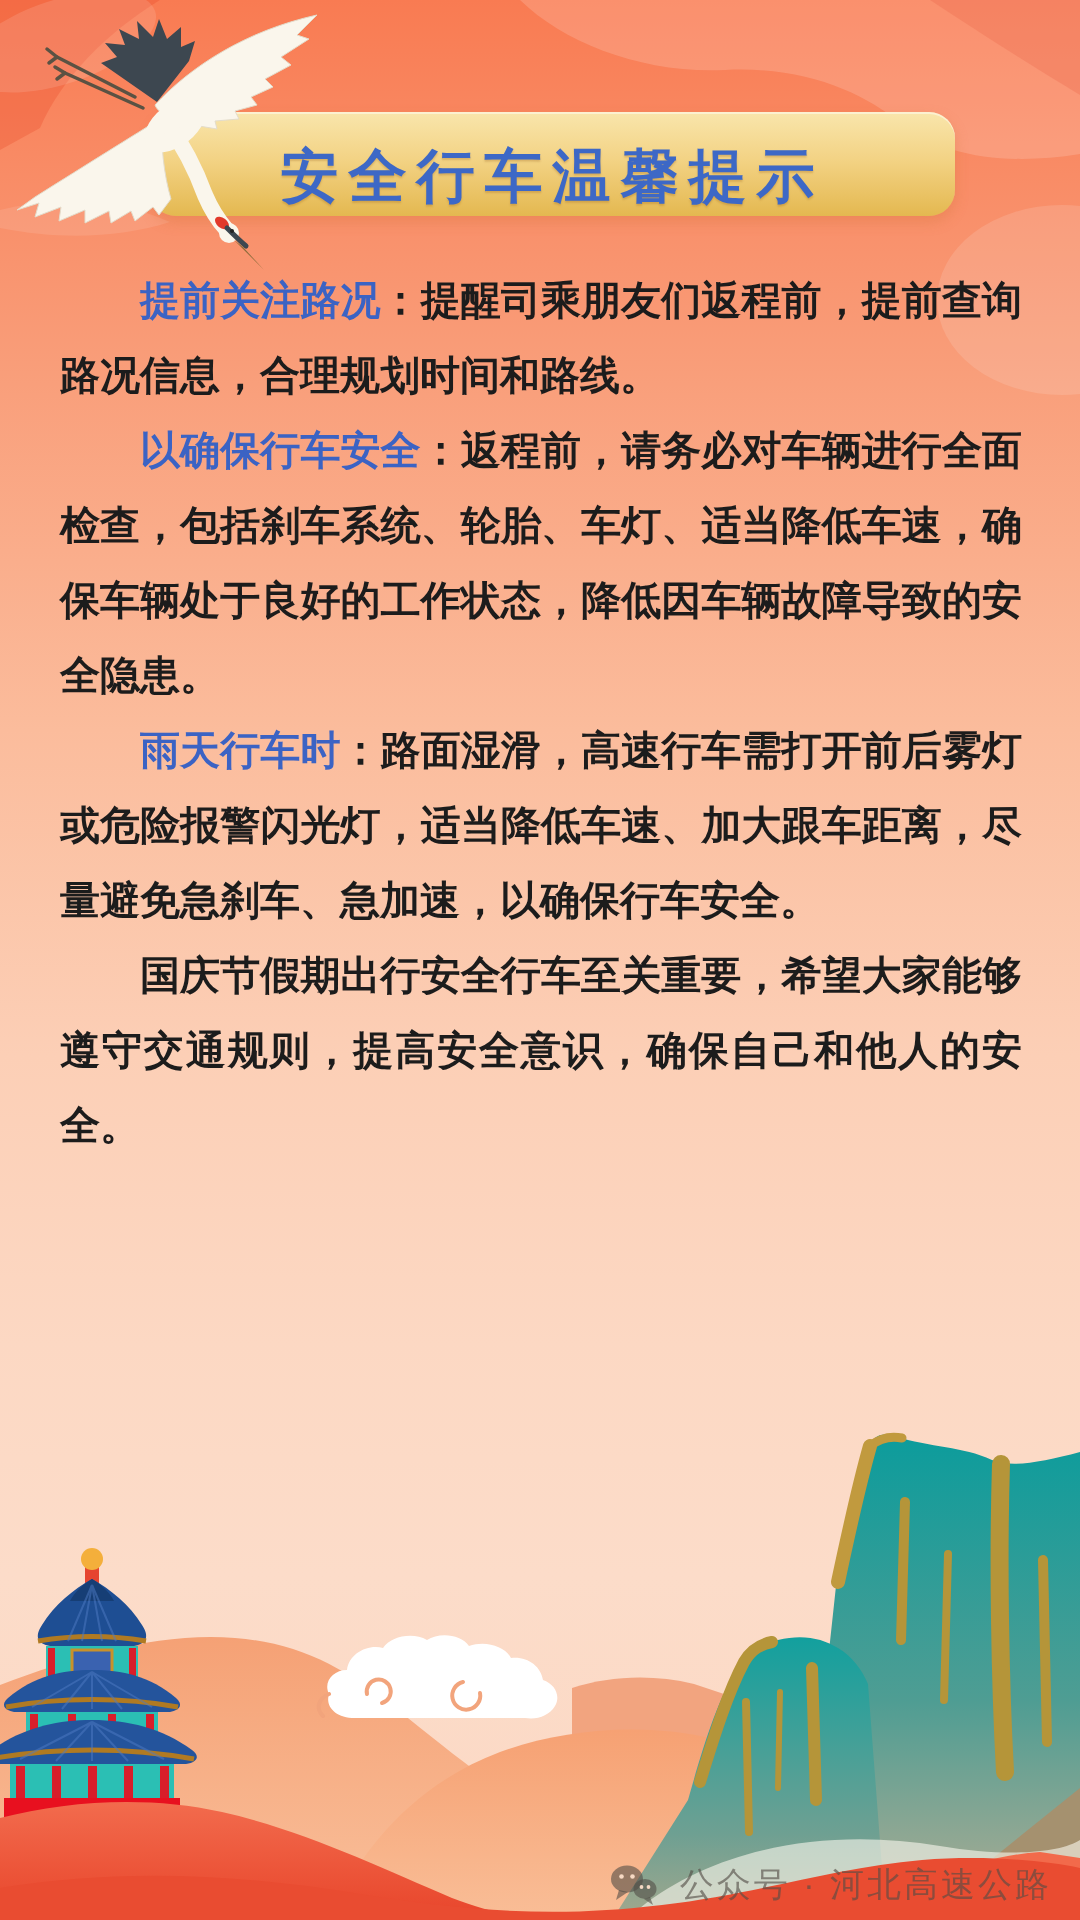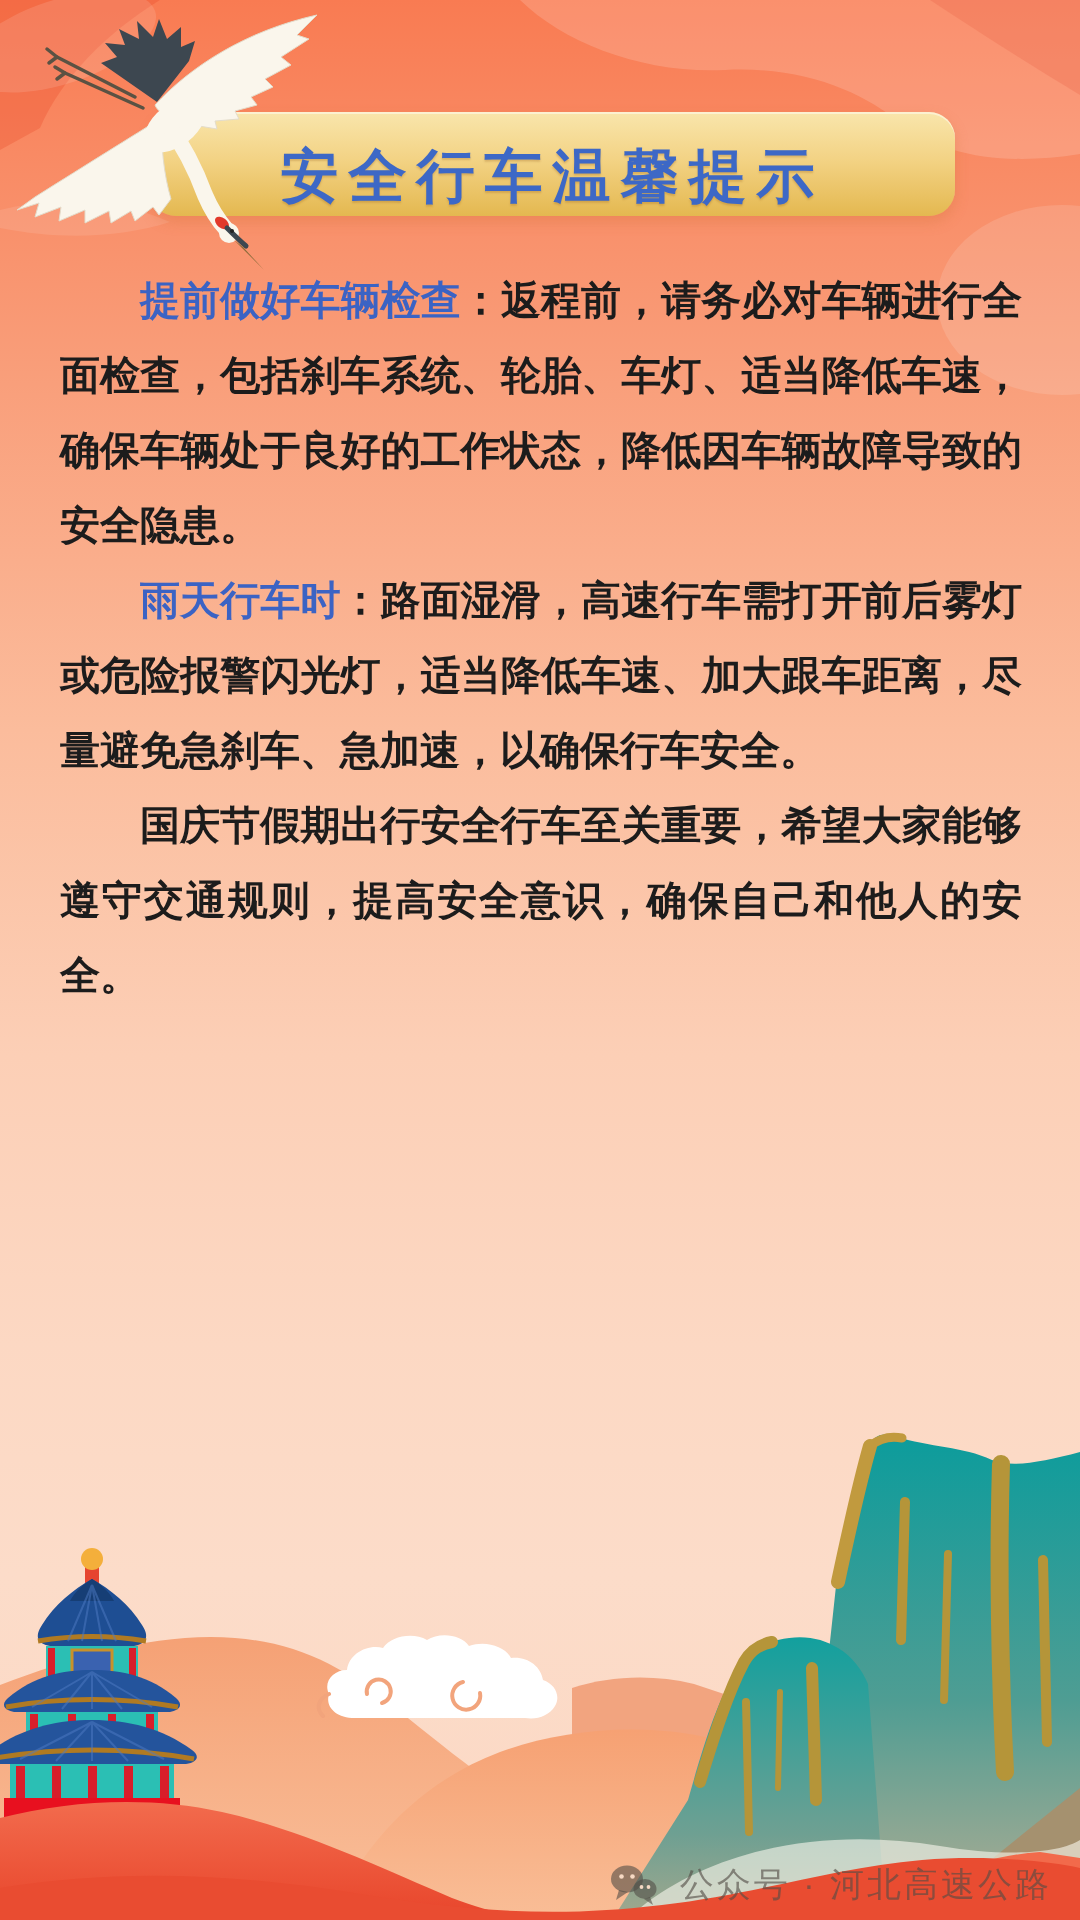--- a/index.html
+++ b/index.html
@@ -60,21 +60,22 @@
       <path d="M162,118 C178,140 192,168 200,190 C206,204 212,214 221,224" stroke="#FAF6EC" stroke-width="16" stroke-linecap="round" fill="none"></path>
       <circle cx="224" cy="228" r="10" fill="#FAF6EC"></circle>
       <ellipse cx="217" cy="218" rx="8" ry="5" fill="#E2392B" transform="rotate(38 217 218)"></ellipse>
       <path d="M222,223 C228,229 234,235 241,241" stroke="#3D4750" stroke-width="5" stroke-linecap="round" fill="none"></path>
       <path d="M229,235 L259,265 L238,242 Z" fill="#8A6B3A"></path>
       <circle cx="227" cy="226" r="2" fill="#222"></circle>
     </g>
   </svg>
 
   <div class="content">
-    <p><span class="lead">提前做好车辆检查</span><span>：</span><span>返程前，请务必对车辆进行全面检查，包括刹车系统、轮胎、车灯、适当降低车速，确保车辆处于良好的工作状态，降低因车辆故障导致的安全隐患。</span></p>
+    <p><span class="lead">提前关注路况</span><span>：</span><span>提醒司乘朋友们返程前，提前查询路况信息，合理规划时间和路线。</span></p>
+    <p><span class="lead">以确保行车安全</span><span>：</span><span>返程前，请务必对车辆进行全面检查，包括刹车系统、轮胎、车灯、适当降低车速，确保车辆处于良好的工作状态，降低因车辆故障导致的安全隐患。</span></p>
     <p><span class="lead">雨天行车时</span><span>：</span><span>路面湿滑，高速行车需打开前后雾灯或危险报警闪光灯，适当降低车速、加大跟车距离，尽量避免急刹车、急加速，以确保行车安全。</span></p>
     <p><span class="lead"></span><span></span><span>国庆节假期出行安全行车至关重要，希望大家能够遵守交通规则，提高安全意识，确保自己和他人的安全。</span></p>
   </div>
 
   <svg class="abs" style="left:0;top:1400px;" width="1080" height="520" viewBox="0 1400 1080 520">
     <defs>
       <linearGradient id="hillA" x1="0" y1="0" x2="0" y2="1">
           <stop offset="0" stop-color="#F5A175"></stop>
           <stop offset="1" stop-color="#F9C09B"></stop>
         </linearGradient>

